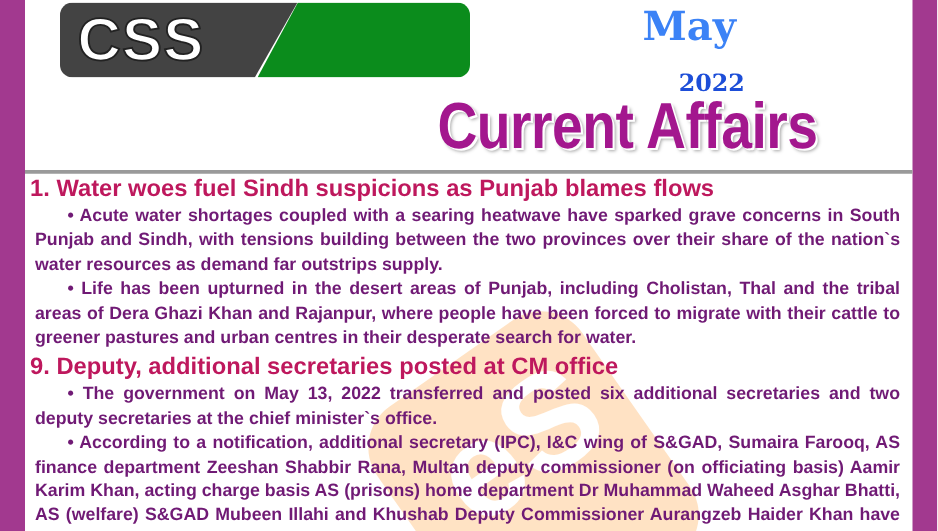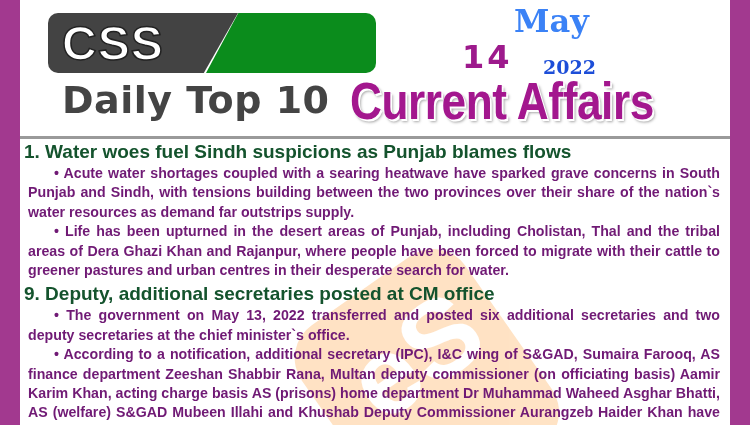--- a/index.html
+++ b/index.html
@@ -2,21 +2,21 @@
 <html><head>
   <meta charset="utf-8">
   <style>
     * { margin: 0; padding: 0; box-sizing: border-box; }
     html, body { width: 750px; height: 425px; overflow: hidden; background: #fff; }
     .page { position: relative; width: 750px; height: 425px; background: #fff; overflow: hidden; }
     .border-left { position: absolute; left: 0; top: 0; width: 20px; height: 425px; background: #a2398f; }
     .border-right { position: absolute; right: 0; top: 0; width: 20px; height: 425px; background: #a2398f; }
 
     
-    .logo { position: absolute; left: 48px; top: 13px; width: 328px; height: 50px; border-radius: 12px; }
+    .logo { position: absolute; left: 48px; top: 2px; width: 328px; height: 50px; border-radius: 12px; }
     .logo-left { position: absolute; left: 0; top: 0; width: 190px; height: 60px; background: #434343;
       border-radius: 10px 0 0 10px; clip-path: polygon(0 0, 100% 0, 82% 100%, 0 100%); }
     .logo-right { position: absolute; left: 158px; top: 0; width: 170px; height: 60px; background: #0b8c1c;
       border-radius: 0 10px 10px 0; clip-path: polygon(19% 0, 100% 0, 100% 100%, 0 100%); }
     .logo-css { position: absolute; left: 14px; top: 3px; font-family: "Liberation Sans", sans-serif; font-weight: bold;
       font-size: 48px; color: #fff; letter-spacing: 1px; -webkit-text-stroke: 1.5px #222; }
     .logo-times { position: absolute; left: 190px; top: 3px; font-family: "Liberation Sans", sans-serif; font-weight: bold;
       font-size: 48px; color: #fff; }
 
     
@@ -39,43 +39,41 @@
     
     .watermark { position: absolute; left: 330px; top: 250px; width: 260px; height: 260px; opacity: 0.28;
       transform: rotate(-35deg); pointer-events: none; }
     .watermark-shape { position: absolute; left: 0; top: 0; width: 200px; height: 230px; border-radius: 40px;
       background: #ff9a2e; }
     .watermark-text { position: absolute; left: 40px; top: 20px; font-family: "Liberation Sans", sans-serif; font-weight: bold;
       font-size: 110px; color: #fff; }
 
     
     .content { position: absolute; left: 24px; top: 140px; width: 696px; font-family: "Liberation Sans", sans-serif; }
-    .headline { font-weight: bold; color: #14532d; font-size: 19px; line-height: 24px; margin-top: 0; white-space: nowrap; }
+    .headline { font-weight: bold; color: #be185d; font-size: 19px; line-height: 24px; margin-top: 0; white-space: nowrap; }
     .bullet { font-weight: bold; color: #701a75; font-size: 14.2px; line-height: 19.4px; text-align: justify; padding-left: 4px; }
     .bullet .indent { padding-left: 26px; }
     .h2 { margin-top: 2px; }
   </style>
 </head>
 <body>
 
 <div class="page">
   <div class="border-left"></div>
   <div class="border-right"></div>
 
   <div class="logo">
     <div class="logo-left"></div>
     <div class="logo-right"></div>
     <span class="logo-css">CSS</span>
   </div>
 
   <div class="date-month">May</div>
-  <div class="date-day">14</div>
   <div class="date-year">2022</div>
 
-  <div class="title-daily">Daily Top 10</div>
   <div class="title-ca">Current Affairs</div>
 
   <div class="separator"></div>
 
   <div class="watermark">
     <div class="watermark-shape"></div>
     <span class="watermark-text">eS</span>
   </div>
 
   <div class="content">

